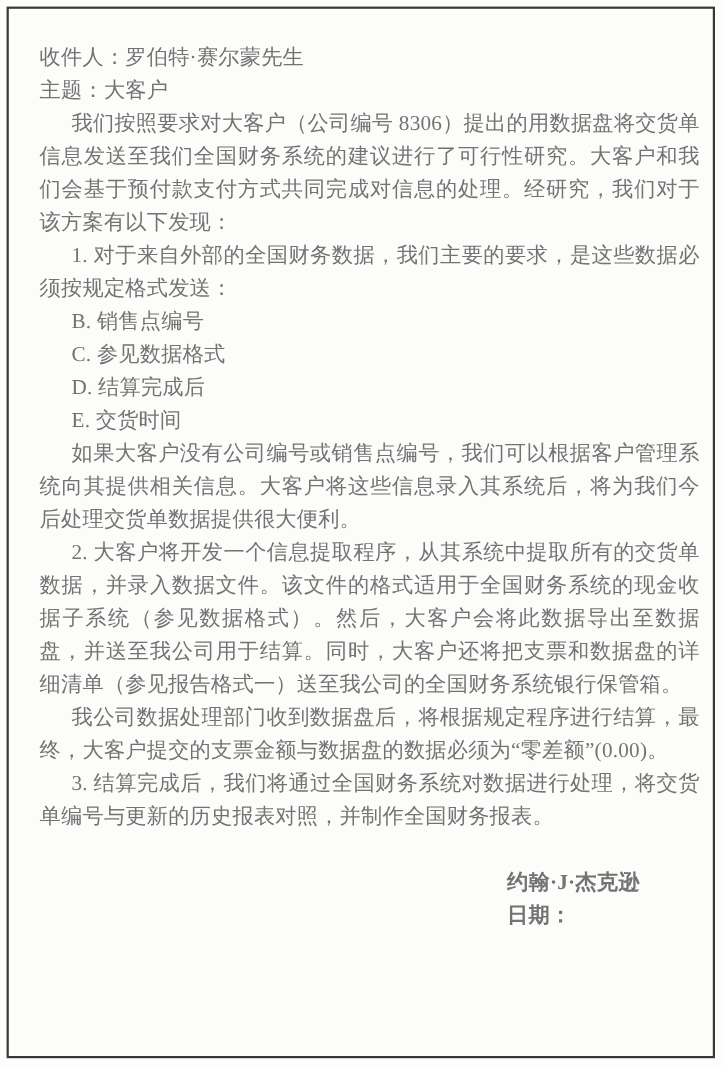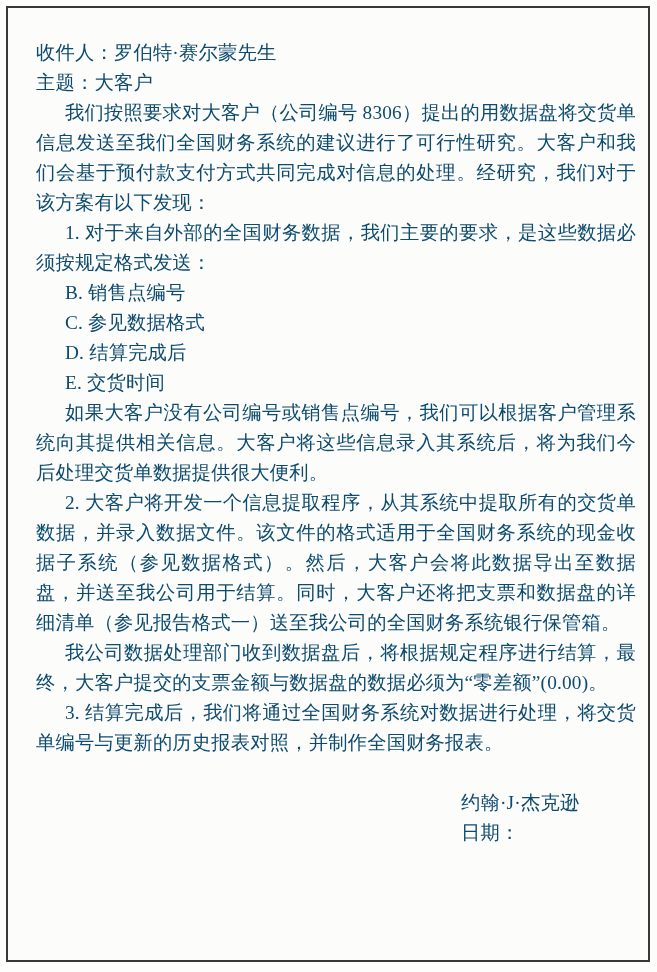--- a/index.html
+++ b/index.html
@@ -25,33 +25,34 @@
     background: #fcfcfb;
   }
   .content {
     position: absolute;
     left: 28px;
     top: 30px;
     width: 600px;
     font-family: "Liberation Serif", "DejaVu Serif", serif;
     font-size: 19.3px;
     line-height: 30px;
-    color: #0c4a6e;
+    color: #737373;
     text-align: justify;
     letter-spacing: 0.2px;
   }
   .content p { margin: 0; padding: 0; }
   .indent { text-indent: 29px; }
   .gap-lg { margin-top: 30px; }
   .gap-md { margin-top: 18px; }
   .list-item { text-indent: 29px; text-align: left; }
   .signature {
     margin-top: 30px;
     margin-left: 425px;
     text-align: left;
+    font-weight: bold;
   }
   .signature p { text-align: left; }
 </style>
 </head>
 <body>
 
 <div class="page">
   <div class="frame">
     <div class="content">
 

